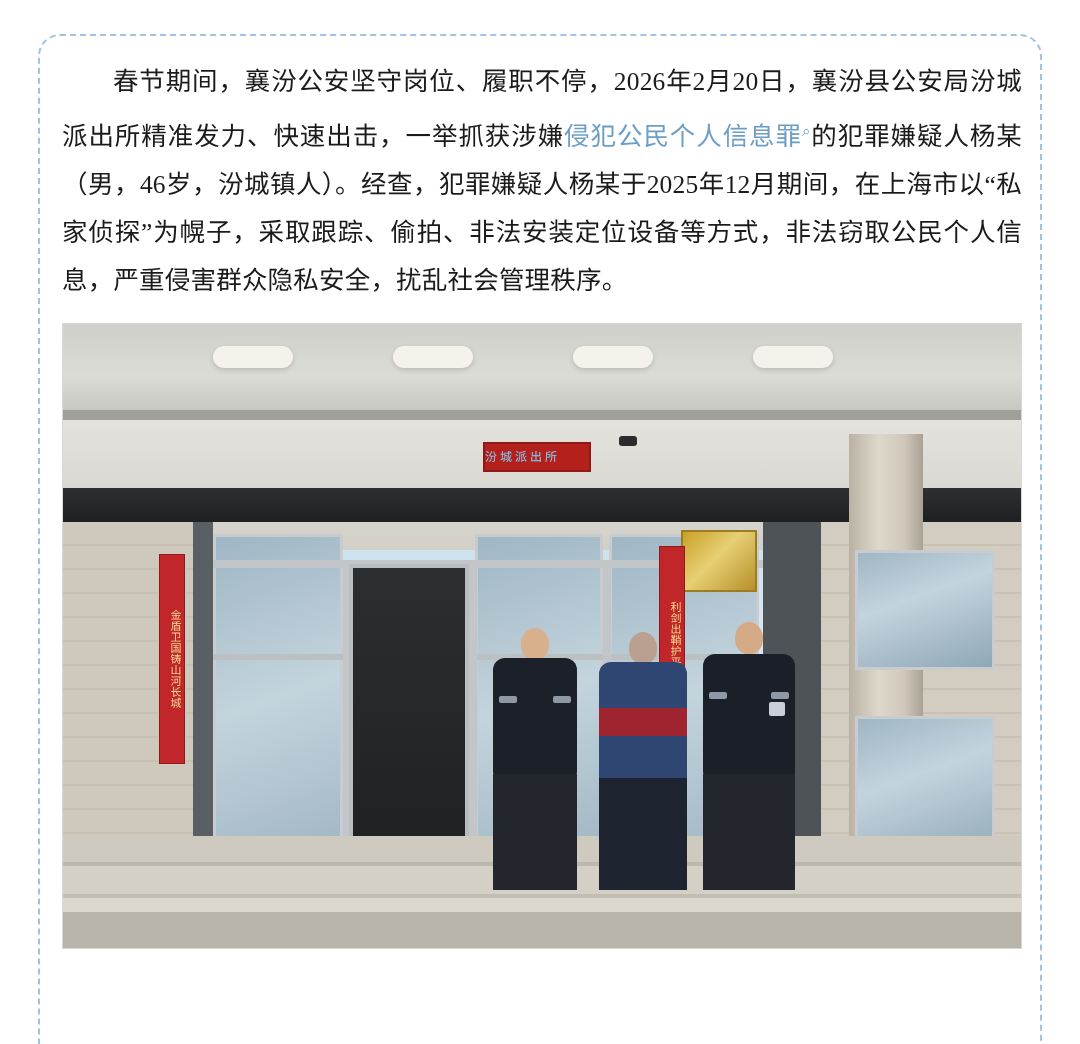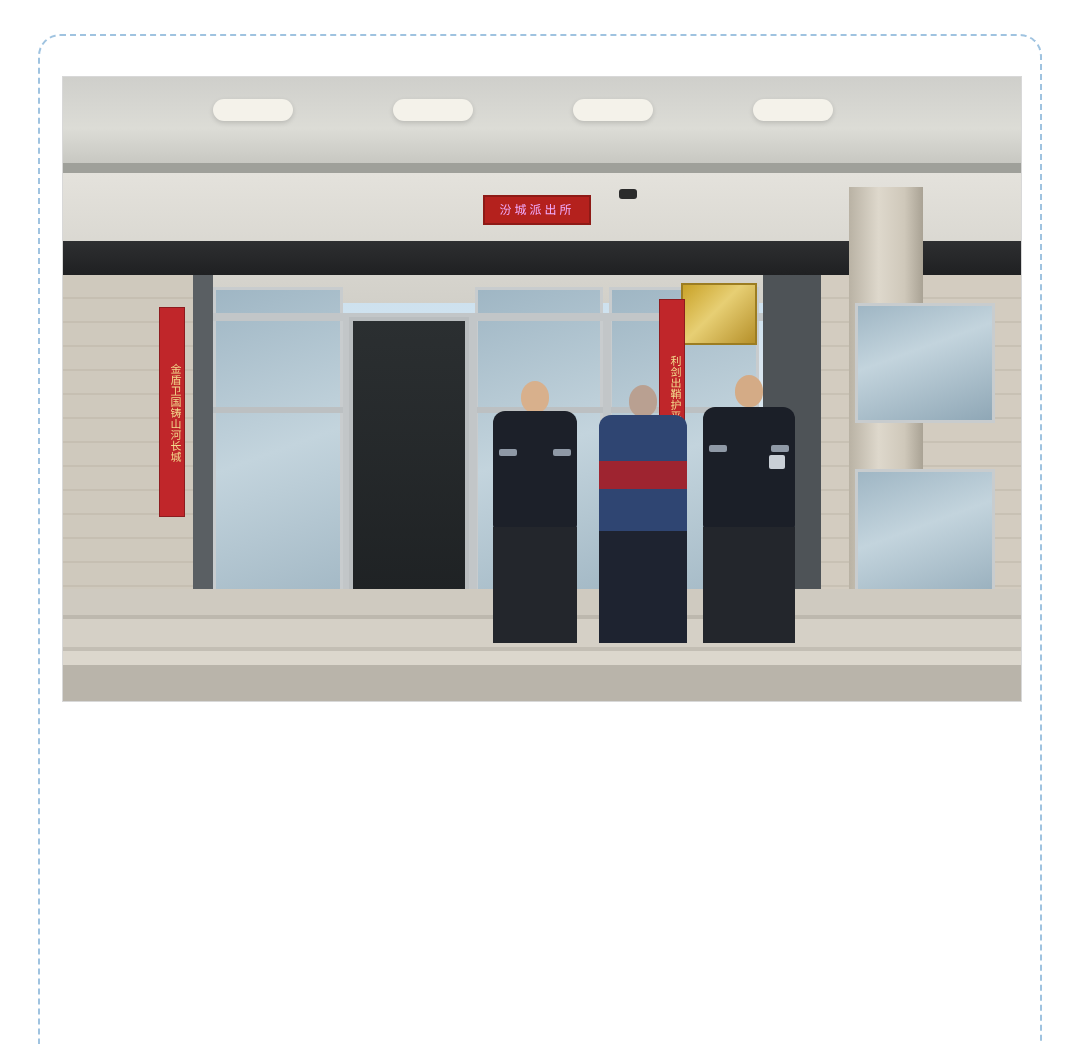--- a/index.html
+++ b/index.html
@@ -174,24 +174,24 @@
     left: 150px; top: 330px; width: 550px; height: 6px;
     background: #bcc0c2;
   }
   .sign {
     position: absolute;
     left: 420px; top: 118px;
     width: 108px; height: 30px;
     background: #b4211d;
     border: 2px solid #8e1a16;
     box-sizing: border-box;
-    color: #f0abfc;
+    color: #7dd3fc;
     font-size: 12px;
     letter-spacing: 3px;
-    text-align: center;
+    text-align: left;
     line-height: 26px;
     font-family: "Liberation Serif", serif;
   }
   .plaque {
     position: absolute;
     left: 618px; top: 206px;
     width: 72px; height: 58px;
     background: linear-gradient(135deg, #c9a227, #e7cf74 45%, #b6902a);
     border: 2px solid #9c7d22;
   }
@@ -262,20 +262,21 @@
     background: #8f99a6; border-radius: 2px;
   }
 </style>
 </head>
 <body>
 
 <div class="page">
   <div class="article-frame">
     <div class="article-body">
 
+      <p class="para"><span>春节期间，襄汾公安坚守岗位、履职不停，2026年2月20日，襄汾县公安局汾城派出所精准发力、快速出击，一举抓获涉嫌</span><span class="link"><span>侵犯公民个人信息罪</span><span class="sup-mark">⌕</span></span><span>的犯罪嫌疑人杨某（男，46岁，汾城镇人）。经查，犯罪嫌疑人杨某于2025年12月期间，在上海市以“私家侦探”为幌子，采取跟踪、偷拍、非法安装定位设备等方式，非法窃取公民个人信息，严重侵害群众隐私安全，扰乱社会管理秩序。</span></p>
 
 
       <div class="photo-wrap">
         <div class="photo">
 
           <div class="sky"></div>
           <div class="canopy"></div>
           <div class="canopy-edge"></div>
           <div class="ceiling"></div>
 

